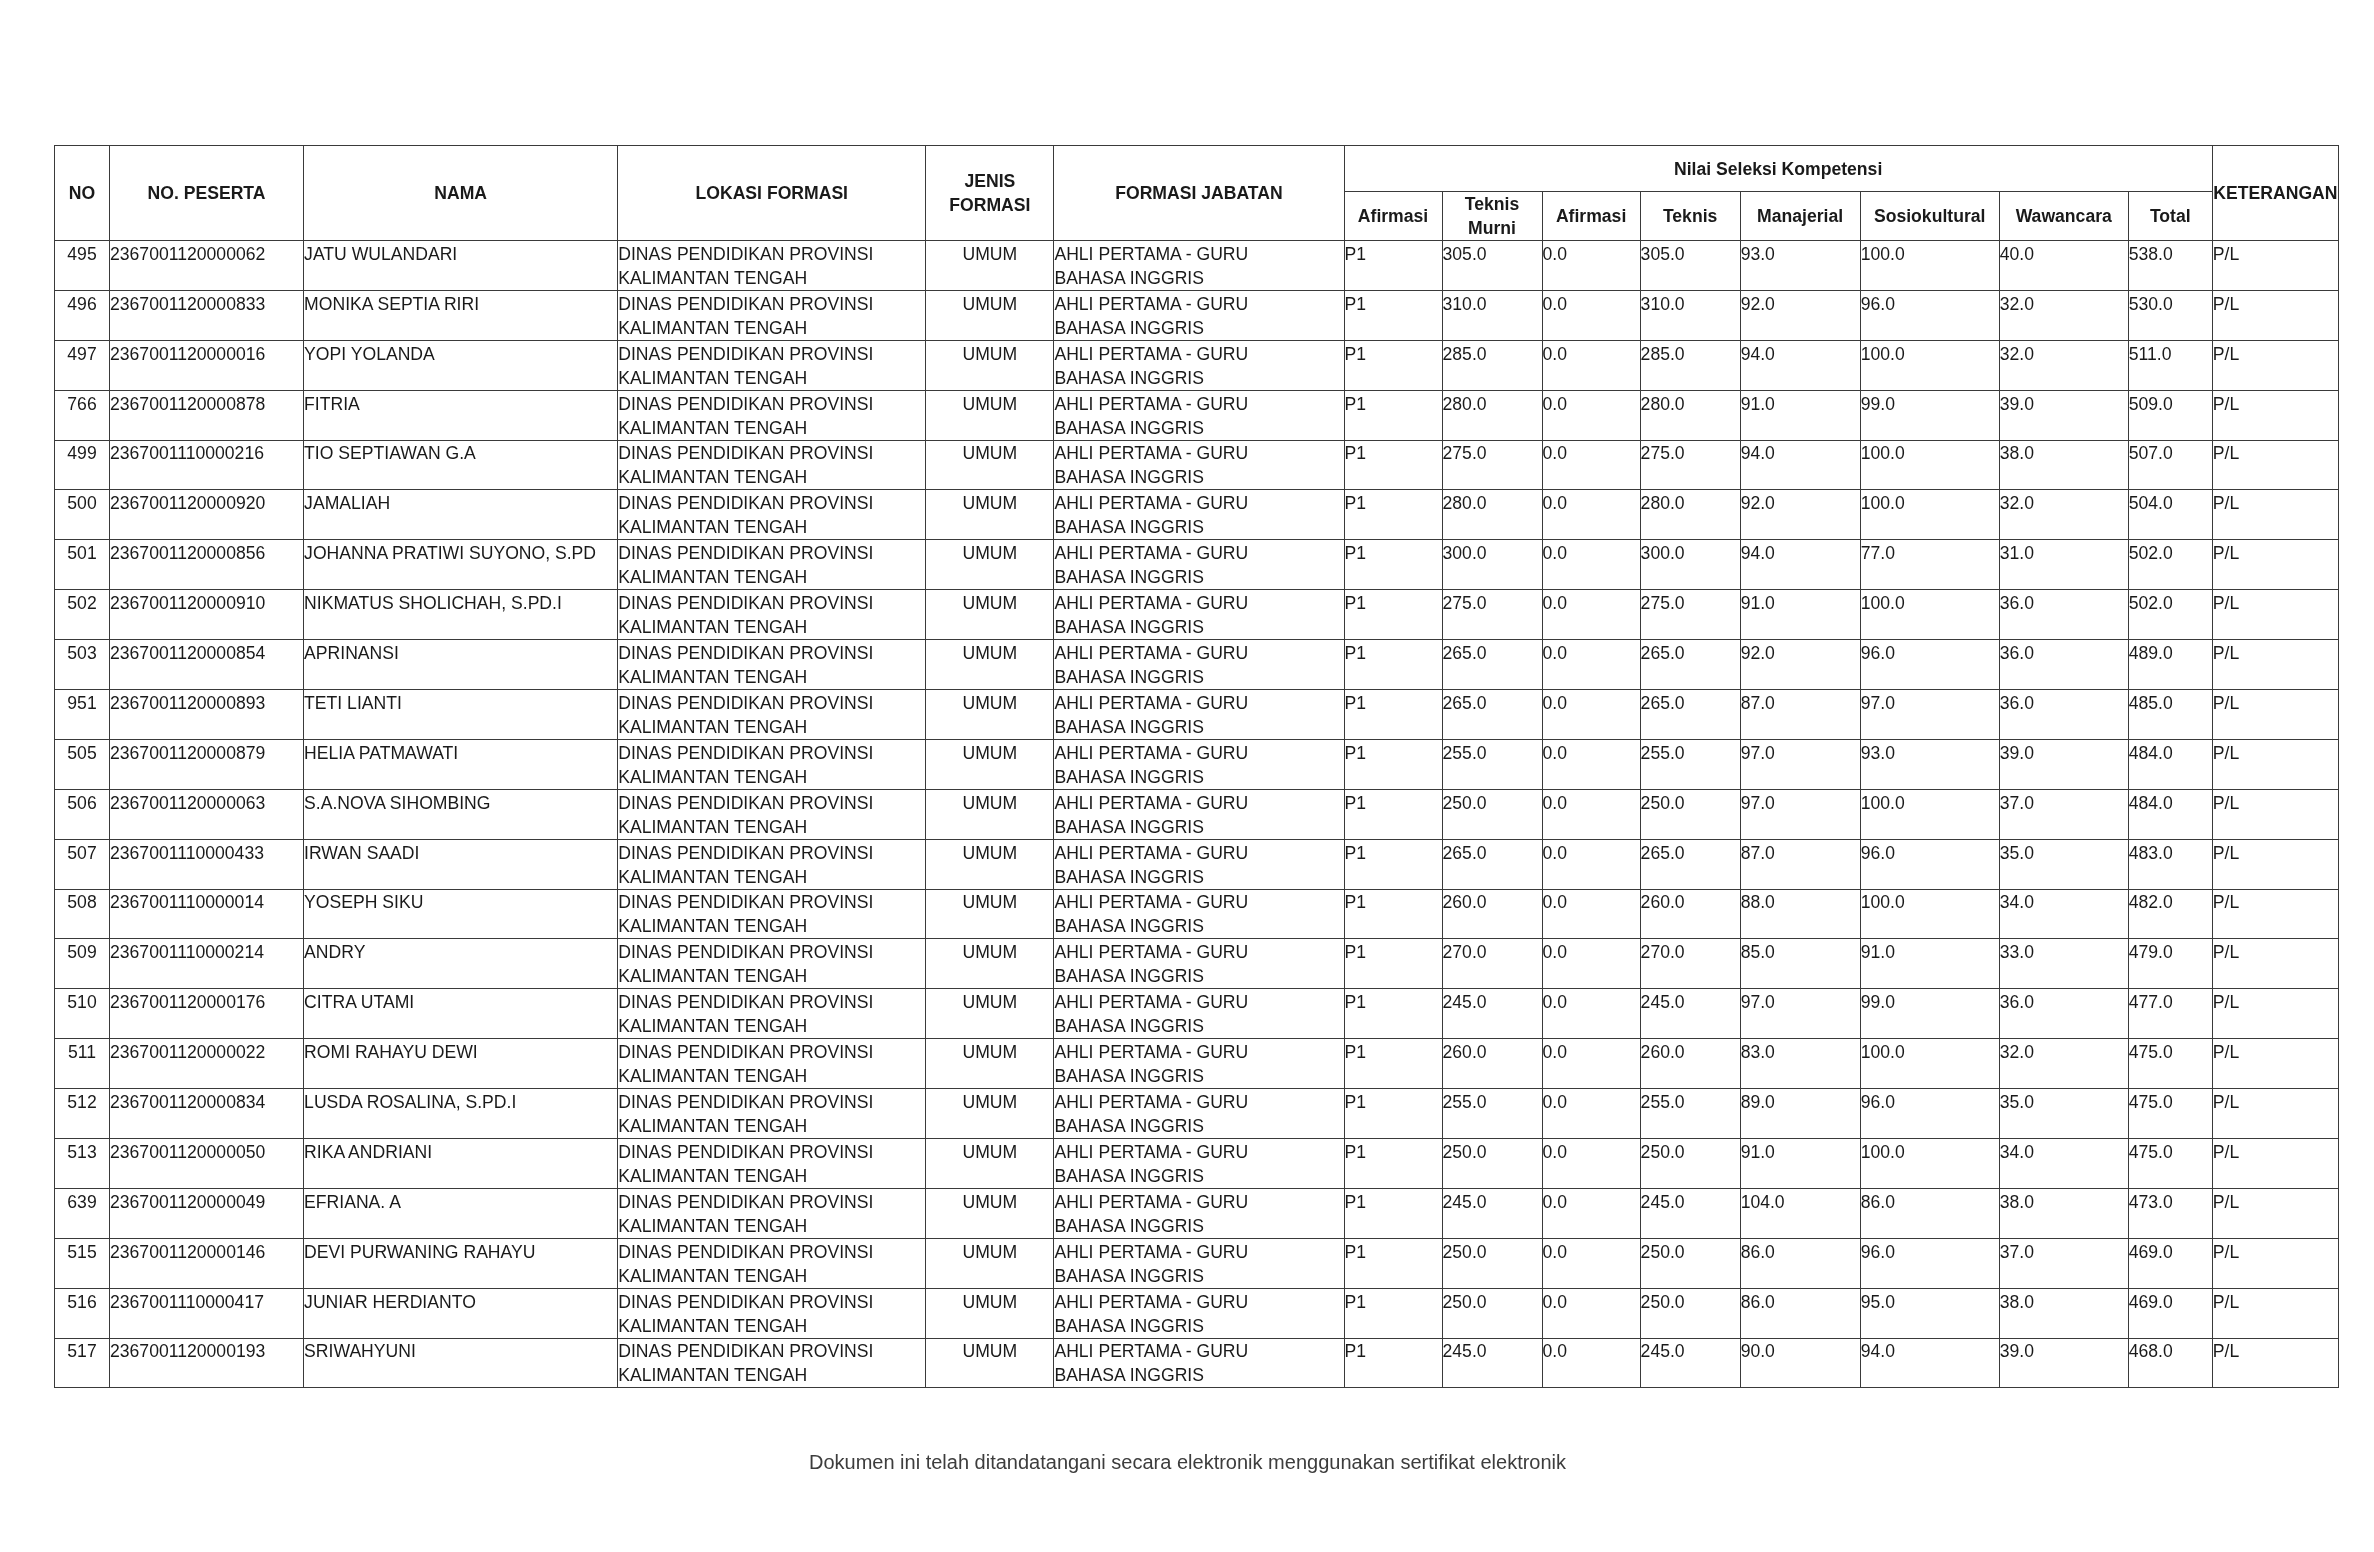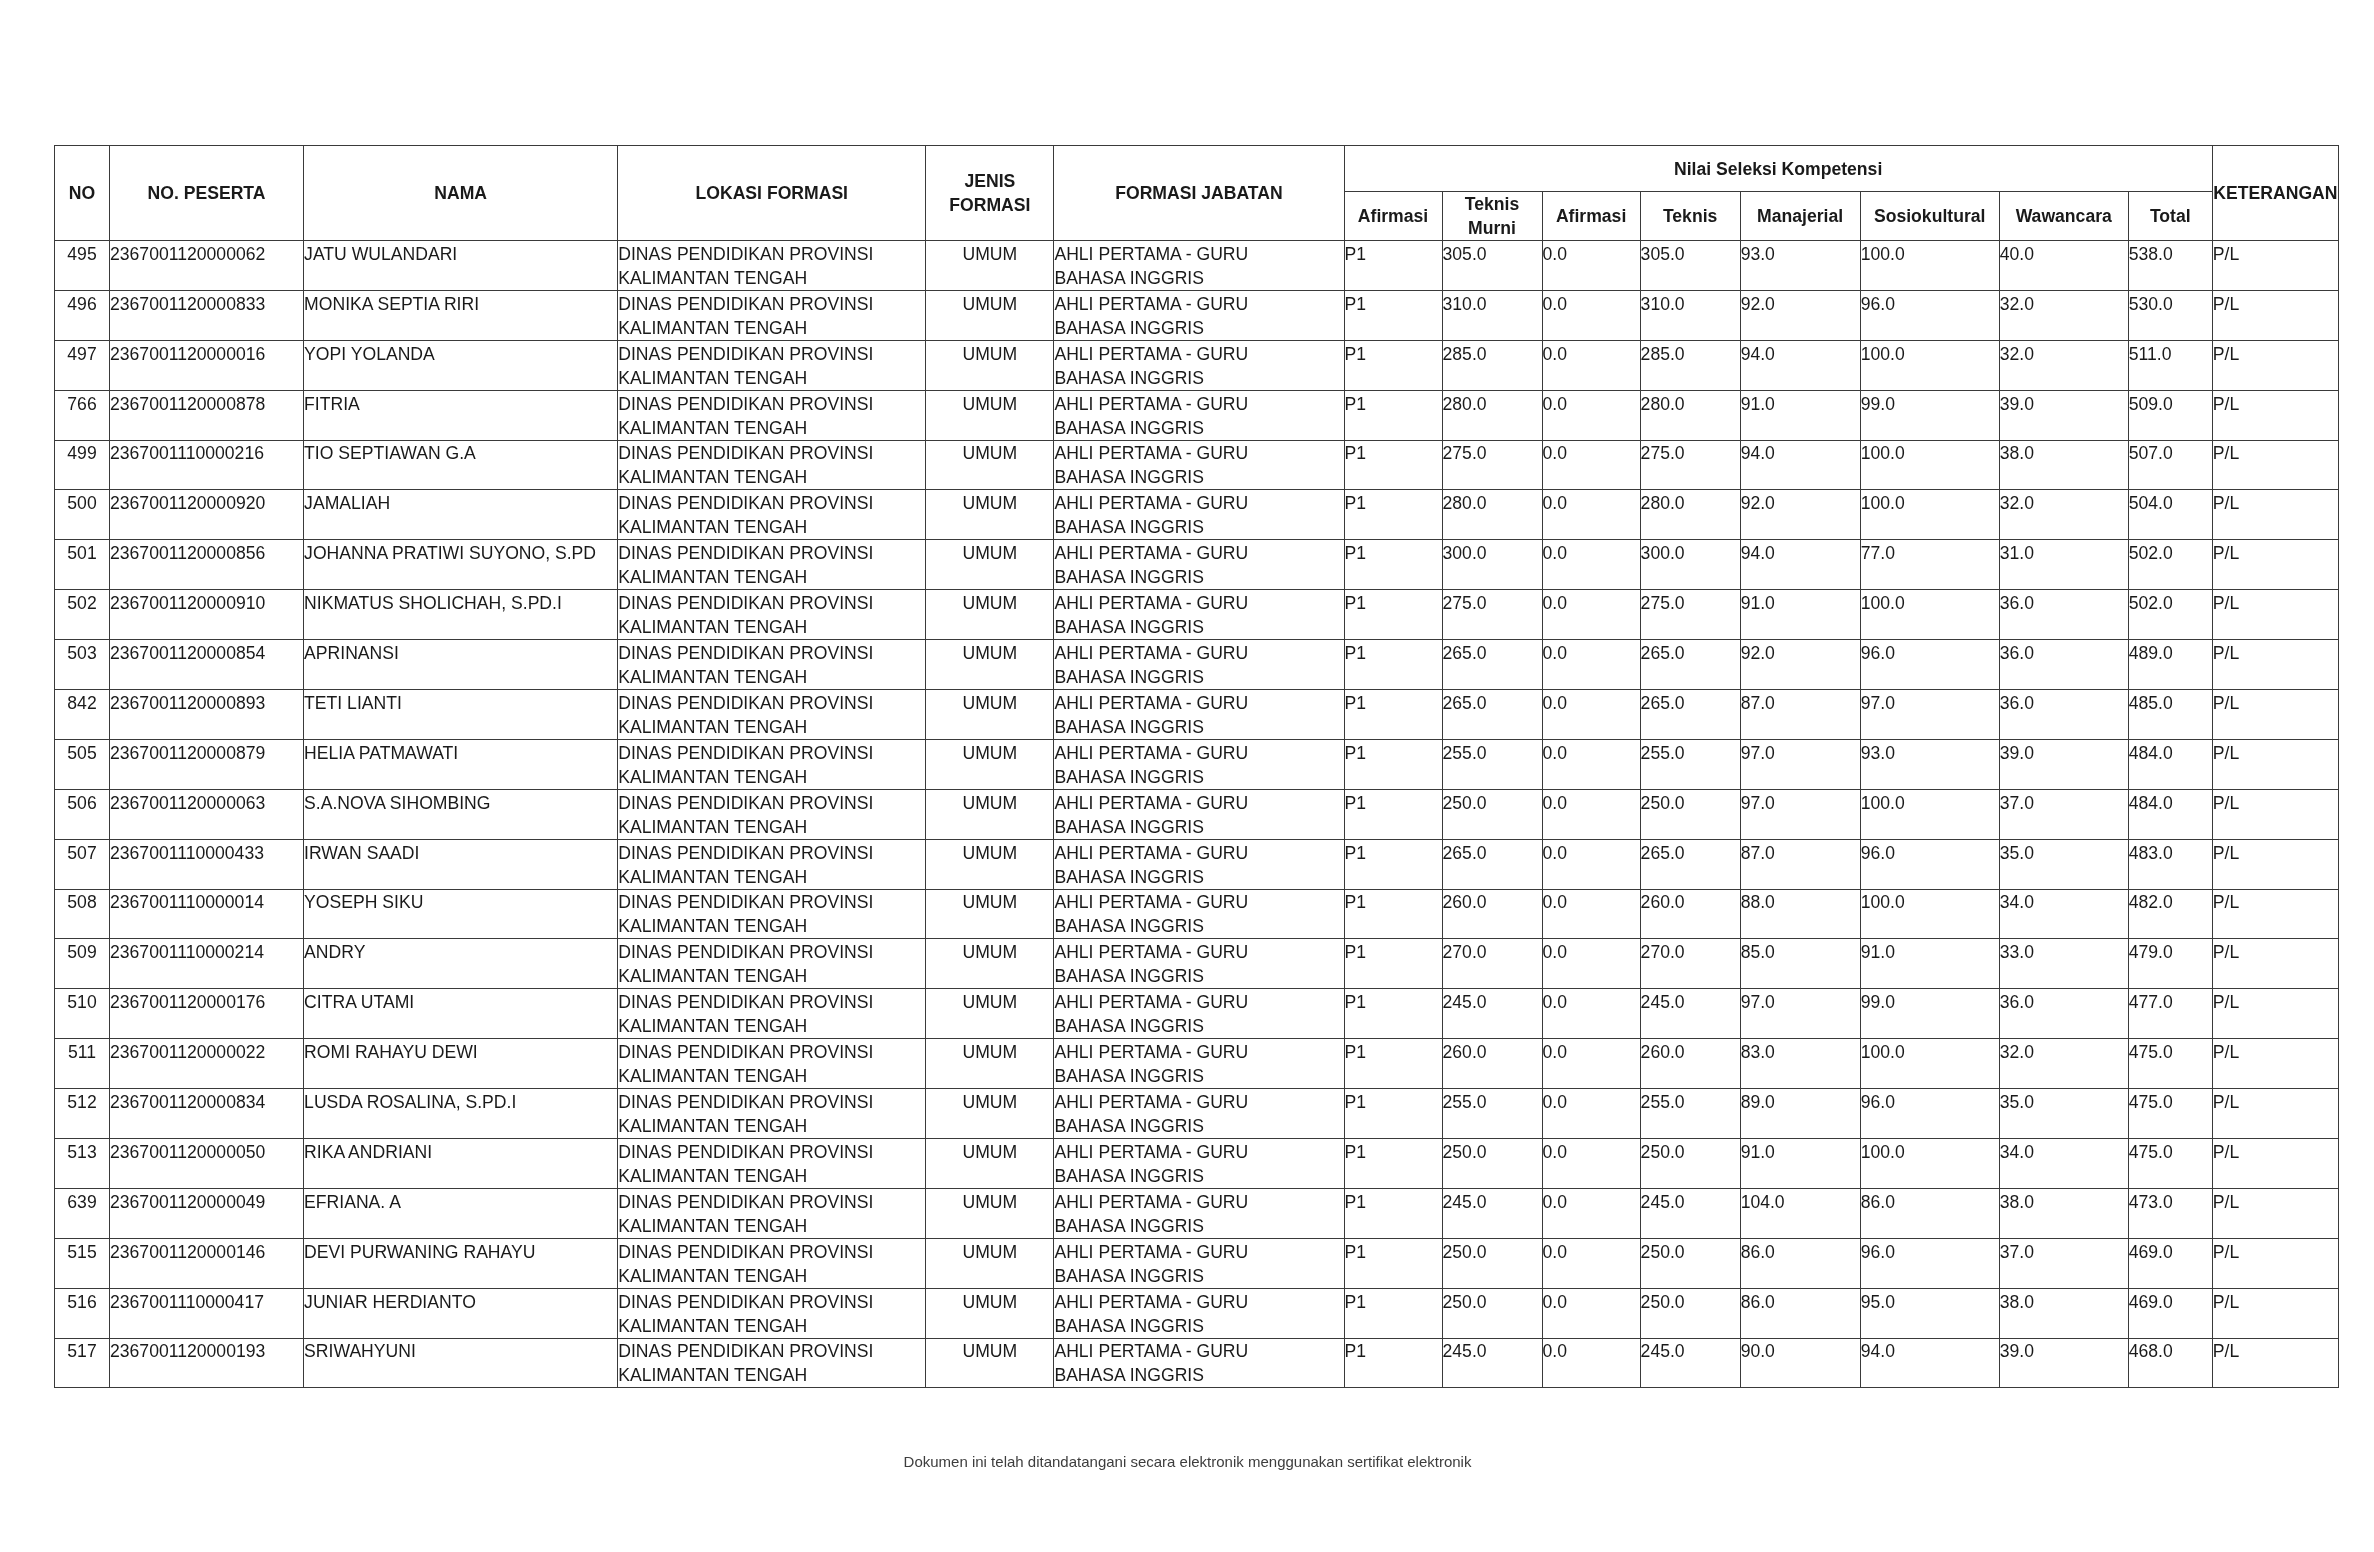--- a/index.html
+++ b/index.html
@@ -13,21 +13,21 @@
   table.grid th { font-weight: bold; font-size: 17.6px; text-align: center; vertical-align: middle; line-height: 24px; }
   .hdr1 th { height: 45px; }
   .hdr2 th { height: 46px; }
   table.grid td { height: 47px; vertical-align: top; line-height: 24px; padding-top: 0.9px; }
   td.c-no { text-align: center; }
   td.l { padding-left: 13px; }
   td.c { text-align: center; }
   td.num { padding-left: 15px; }
   .line { display: block; white-space: nowrap; }
   .footer { position: absolute; left: 0; width: 2375px; top: 1449px; text-align: center;
-            font-family: "Liberation Sans", sans-serif; font-size: 15px; color: #3d3d3d; line-height: 26px; }
+            font-family: "Liberation Sans", sans-serif; font-size: 20px; color: #3d3d3d; line-height: 26px; }
 </style>
 </head>
 <body>
 
 <div class="page">
   <table class="grid">
     <colgroup>
       <col style="width:55px">
       <col style="width:194px">
       <col style="width:314px">
@@ -283,21 +283,21 @@
     <td class="num">0.0</td>
     <td class="num">265.0</td>
     <td class="num">92.0</td>
     <td class="num">96.0</td>
     <td class="num">36.0</td>
     <td class="num">489.0</td>
     <td class="num">P/L</td>
   </tr>
 
   <tr>
-    <td class="c-no">842</td>
+    <td class="c-no">951</td>
     <td class="l">2367001120000893</td>
     <td class="l">TETI LIANTI</td>
     <td class="l">
       <span class="line">DINAS PENDIDIKAN PROVINSI</span>
       <span class="line">KALIMANTAN TENGAH</span>
     </td>
     <td class="c">UMUM</td>
     <td class="l">
       <span class="line">AHLI PERTAMA - GURU</span>
       <span class="line">BAHASA INGGRIS</span>

